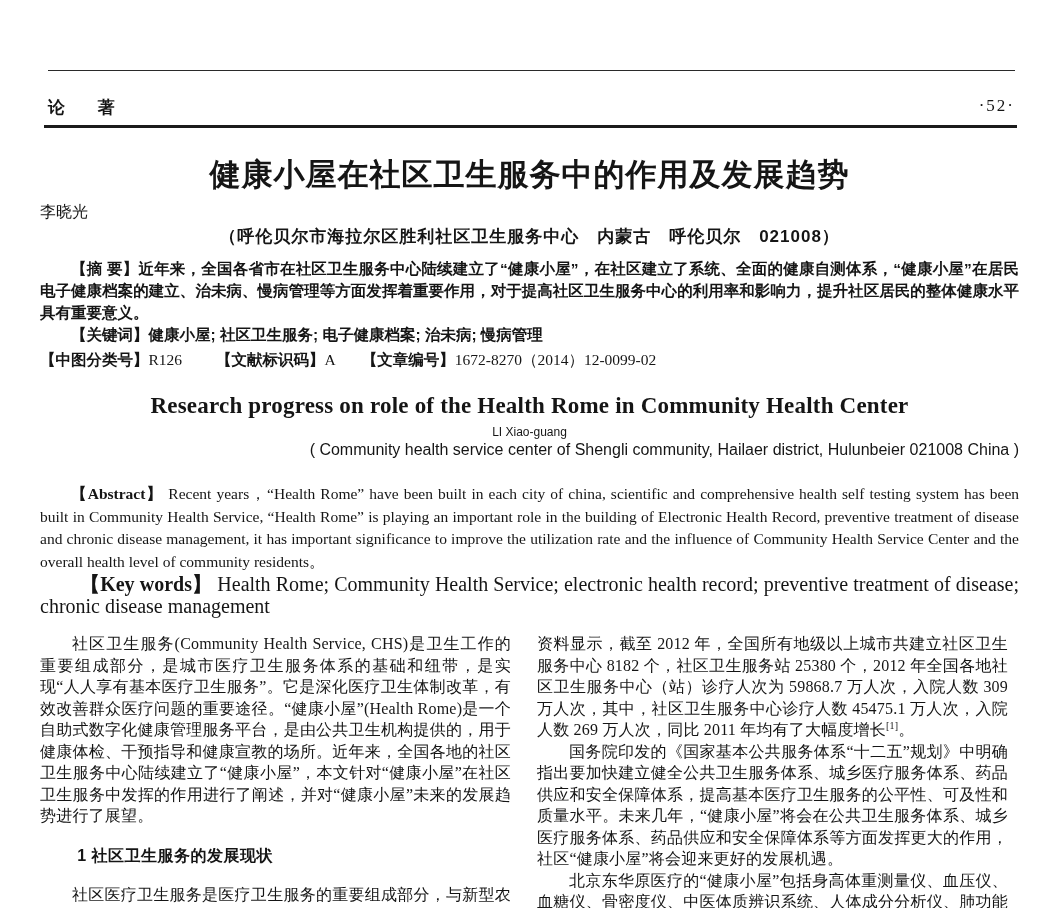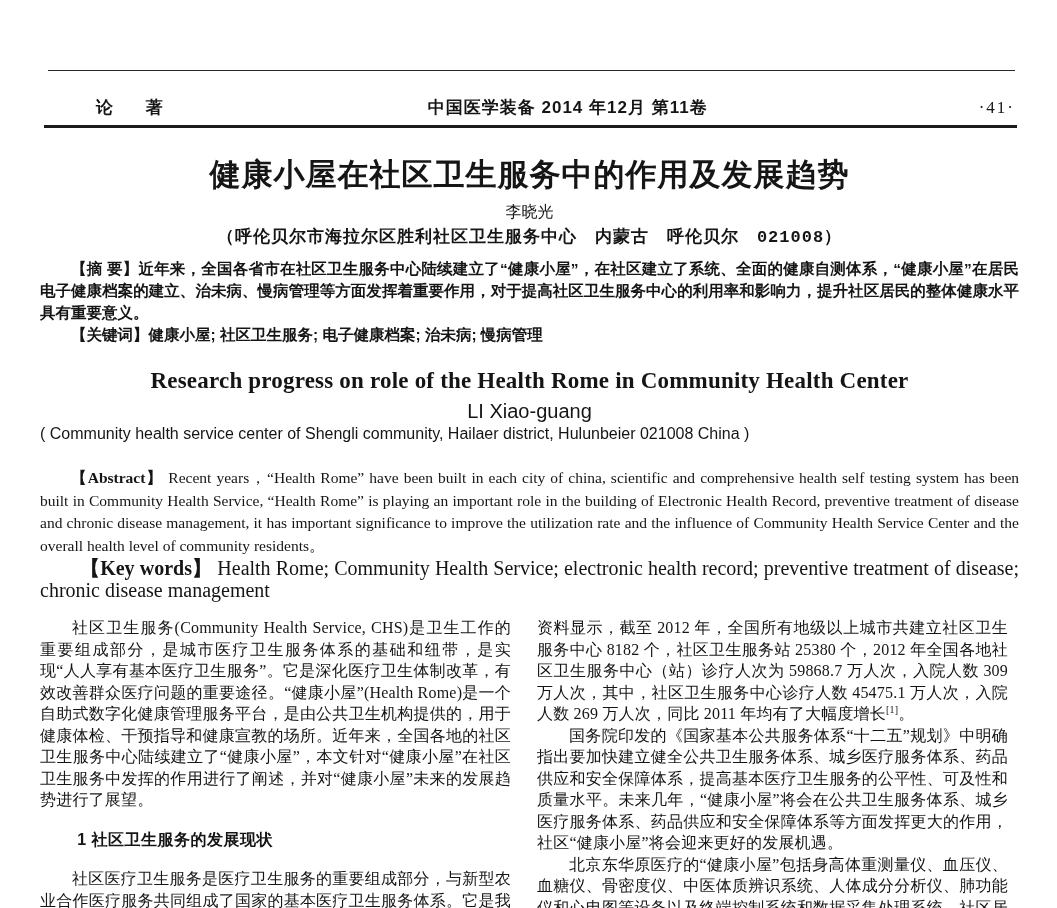--- a/index.html
+++ b/index.html
@@ -16,44 +16,43 @@
     padding:0 40px;box-sizing:border-box;
   }
   
   .top-rule{
     position:absolute;left:48px;right:42px;top:70px;
     border-top:1.5px solid #2a2a2a;
   }
   
   .header{
     position:absolute;left:48px;right:42px;top:96px;
-    display:flex;align-items:center;justify-content:space-between;
+    display:flex;align-items:flex-start;justify-content:space-between;
     font-family:"Liberation Sans", sans-serif;
-    margin-left:48px;
   }
   .header .h-left{font-weight:bold;font-size:17px;letter-spacing:14px;}
   .header .h-center{font-weight:bold;font-size:17px;letter-spacing:1px;transform:translateX(-10px);}
   .header .h-right{font-size:17px;font-family:"Liberation Serif", serif;letter-spacing:2px;}
   .thick-rule{
     position:absolute;left:44px;right:40px;top:125px;
     border-top:3px solid #1b1b1b;
   }
   .content{
     position:absolute;left:40px;right:38px;top:140px;
   }
   .title-zh{
     text-align:center;
     font-family:"Liberation Sans", sans-serif;
     font-weight:bold;font-size:31px;letter-spacing:1px;
     margin:14px 0 6px 0;
   }
-  .author-zh{text-align:center;font-size:16px;margin:4px 0 2px 0;}
+  .author-zh{font-size:16px;margin:4px 0 2px 0;}
   .affil-zh{
     text-align:center;font-size:17px;font-weight:bold;
-    font-family:Liberation Mono, monospace;
+    font-family:Liberation Sans, sans-serif;
     margin:2px 0 10px 0;letter-spacing:1px;
   }
   .zh-abstract-block{
     font-family:"Liberation Sans", sans-serif;
     font-weight:bold;
     font-size:15.5px;line-height:22px;text-align:justify;
   }
   .zh-abstract-block p{margin:0;}
   .p-abstract{text-indent:2em;}
   .kw-line{margin-top:1px;}
@@ -62,22 +61,22 @@
     font-size:15.5px;margin-top:4px;
   }
   .meta-line .lbl{font-weight:bold;}
   .meta-line .val{font-family:"Liberation Serif", serif;font-weight:normal;}
   .meta-gap{display:inline-block;width:34px;}
   .meta-gap-sm{display:inline-block;width:26px;}
   .title-en{
     text-align:center;font-weight:bold;font-size:23px;
     margin:22px 0 4px 0;letter-spacing:0.2px;
   }
-  .author-en{text-align:center;font-size:20px;margin:6px 0 2px 0;font-family:"Liberation Sans", sans-serif;}
-  .affil-en{text-align:left;font-size:16px;margin:2px 0 12px 0;font-family:"Liberation Sans", sans-serif;}
+  .author-en{text-align:center;font-size:12px;margin:6px 0 2px 0;font-family:"Liberation Sans", sans-serif;}
+  .affil-en{text-align:right;font-size:16px;margin:2px 0 12px 0;font-family:"Liberation Sans", sans-serif;}
   .en-abstract{
     font-size:15.5px;line-height:22.5px;text-align:justify;
     margin:24px 0 0 0;
   }
   .en-abstract .lbl{font-weight:bold;}
   .en-abstract p{margin:0;}
   .en-abstract .first{text-indent:2em;}
   .en-kw{margin-top:2px;text-indent:2em;font-size:20px;line-height:22px;}
   .en-kw .lbl{font-weight:bold;}
   .columns{
@@ -99,37 +98,39 @@
 </style>
 </head>
 <body>
 
 <div class="page">
 
   <div class="top-rule"></div>
 
   <div class="header">
     <span class="h-left">论 著</span>
-    <span class="h-center">中国医学装备  2014 年12月  第11卷</span>
-    <span class="h-right">·41·</span>
+    <span class="h-right">·52·</span>
   </div>
 
   <div class="thick-rule"></div>
 
   <div class="content">
 
     <div class="title-zh">健康小屋在社区卫生服务中的作用及发展趋势</div>
     <div class="author-zh">李晓光</div>
     <div class="affil-zh">（呼伦贝尔市海拉尔区胜利社区卫生服务中心　内蒙古　呼伦贝尔　021008）</div>
 
     <div class="zh-abstract-block">
       <p class="p-abstract"><span class="lbl">【摘  要】</span><span>近年来，全国各省市在社区卫生服务中心陆续建立了“健康小屋”，在社区建立了系统、全面的健康自测体系，“健康小屋”在居民电子健康档案的建立、治未病、慢病管理等方面发挥着重要作用，对于提高社区卫生服务中心的利用率和影响力，提升社区居民的整体健康水平具有重要意义。</span></p>
       <p class="p-abstract kw-line"><span class="lbl">【关键词】</span><span>健康小屋; 社区卫生服务; 电子健康档案; 治未病; 慢病管理</span></p>
     </div>
 
+    <div class="meta-line">
+      <span class="lbl">【中图分类号】</span><span class="val">R126</span><span class="meta-gap"></span><span class="lbl">【文献标识码】</span><span class="val">A</span><span class="meta-gap-sm"></span><span class="lbl">【文章编号】</span><span class="val">1672-8270（2014）12-0099-02</span>
+    </div>
 
     <div class="title-en">Research progress on role of the Health Rome in Community Health Center</div>
     <div class="author-en">LI Xiao-guang</div>
     <div class="affil-en">( Community health service center of Shengli community, Hailaer district, Hulunbeier 021008 China )</div>
 
     <div class="en-abstract">
       <p class="first"><span class="lbl">【Abstract】</span> <span>Recent years，“Health Rome” have been built in each city of china, scientific and comprehensive health self testing system has been built in Community Health Service, “Health Rome” is playing an important role in the building of Electronic Health Record, preventive treatment of disease and chronic disease management, it has important significance to improve the utilization rate and the influence of Community Health Service Center and the overall health level of community residents。</span></p>
       <p class="en-kw"><span class="lbl">【Key words】</span> <span>Health Rome; Community Health Service; electronic health record; preventive treatment of disease; chronic disease management</span></p>
     </div>
 

